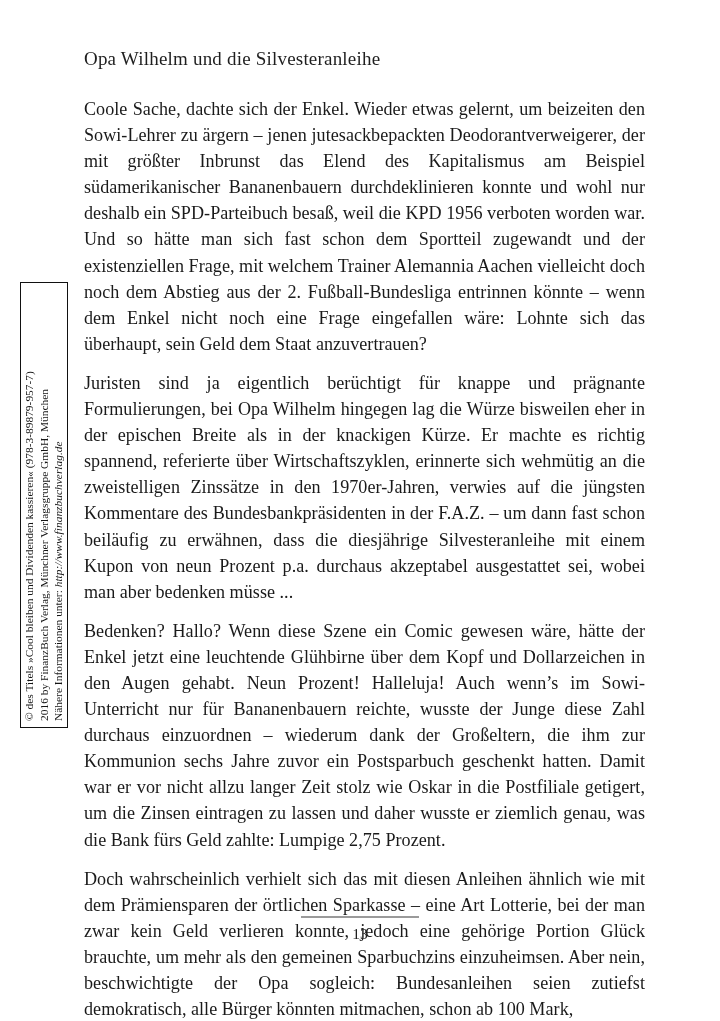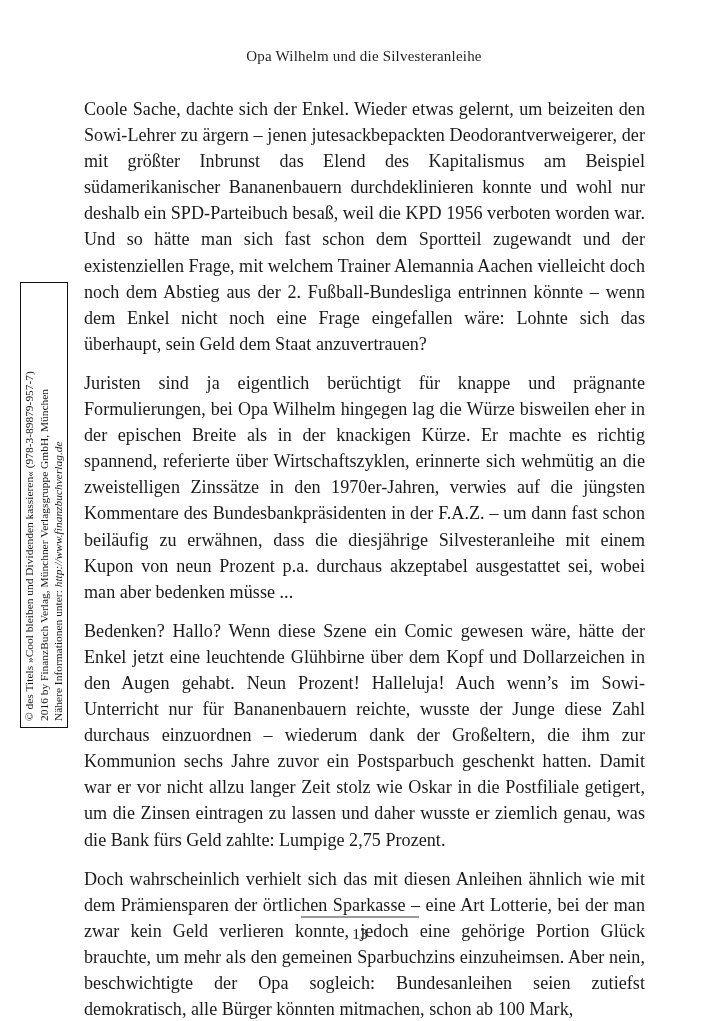--- a/index.html
+++ b/index.html
@@ -21,22 +21,21 @@
     overflow: hidden;
     box-sizing: border-box;
   }
 
   
   .running-head {
     position: absolute;
     top: 48px;
     left: 84px;
     width: 560px;
-    text-align: center;
-    font-size: 15px;
+    font-size: 19px;
     letter-spacing: 0.2px;
     color: #1f1f1f;
     white-space: nowrap;
   }
 
   
   .text-column {
     position: absolute;
     top: 96px;
     left: 84px;

